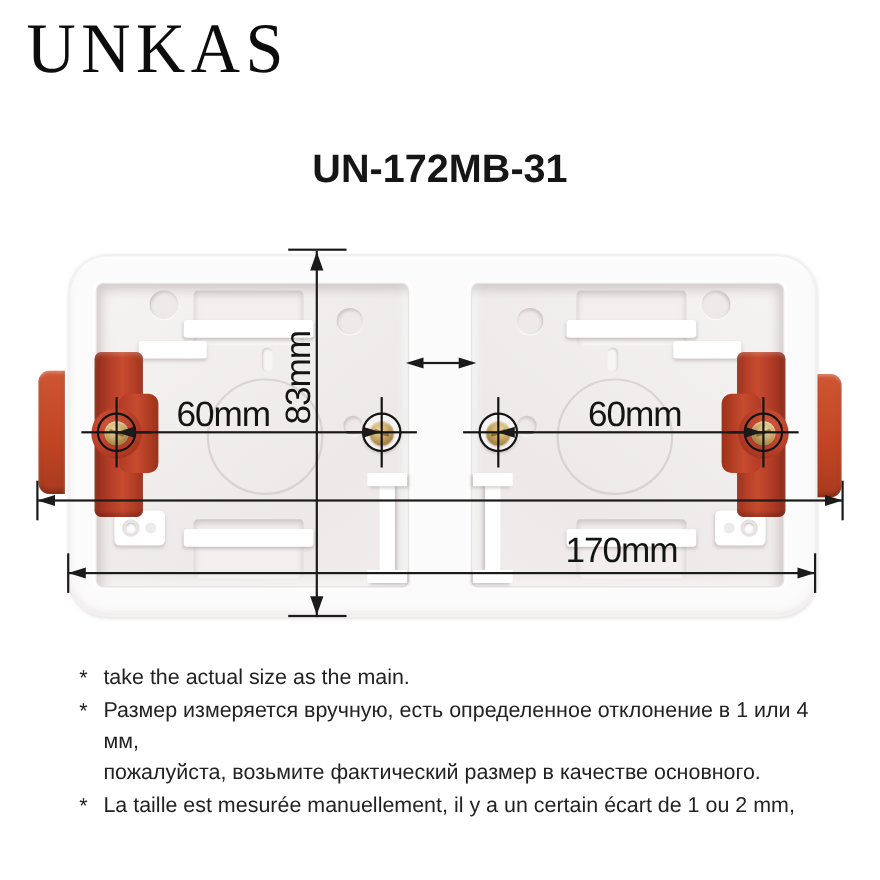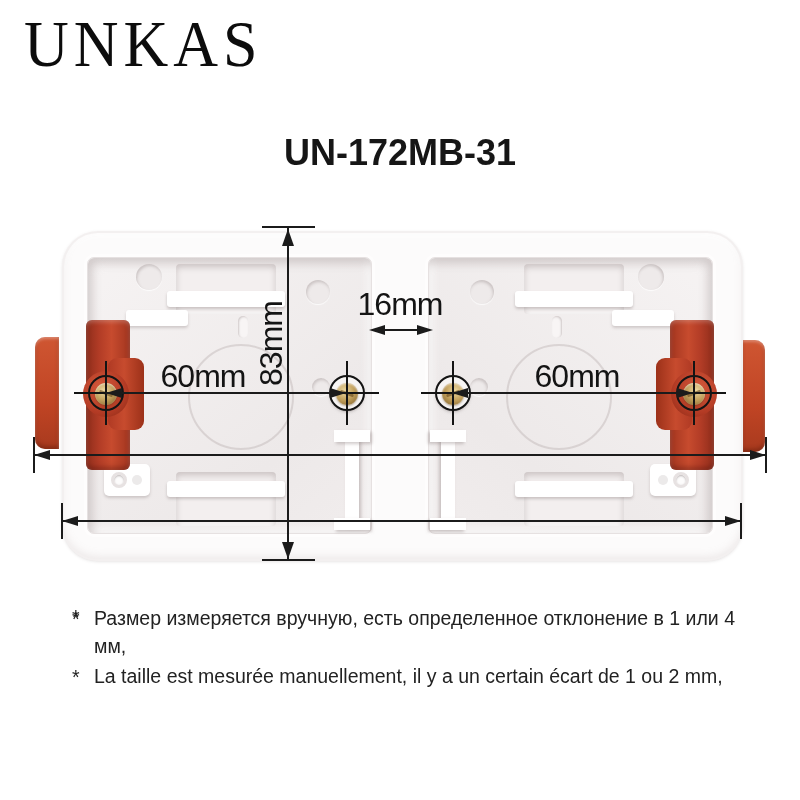--- a/index.html
+++ b/index.html
@@ -195,55 +195,57 @@
         <div class="vl"></div>
       </div>
 
     <div class="abs dl" style="left:287px;top:228px;width:2px;height:333px;"></div>
     <div class="abs dl" style="left:262px;top:226px;width:53px;height:2px;"></div>
     <div class="abs dl" style="left:262px;top:559px;width:53px;height:2px;"></div>
     <div class="abs arr u" style="left:282px;top:229px;"></div>
     <div class="abs arr d" style="left:282px;top:542px;"></div>
     <div class="abs dim-label rot" style="left:196px;top:325px;">83mm</div>
 
-    <div class="abs dim-label" style="left:325px;top:286px;">16mm</div>
     <div class="abs dl" style="left:372px;top:329px;width:58px;height:2px;"></div>
     <div class="abs arr l" style="left:369px;top:325px;"></div>
     <div class="abs arr r" style="left:417px;top:325px;"></div>
 
     <div class="abs dim-label" style="left:128px;top:358px;">60mm</div>
     <div class="abs dl" style="left:106px;top:392px;width:240px;height:2px;"></div>
     <div class="abs arr l" style="left:106px;top:388px;"></div>
     <div class="abs arr r" style="left:330px;top:388px;"></div>
 
     <div class="abs dim-label" style="left:502px;top:358px;">60mm</div>
     <div class="abs dl" style="left:452px;top:392px;width:241px;height:2px;"></div>
     <div class="abs arr l" style="left:452px;top:388px;"></div>
     <div class="abs arr r" style="left:677px;top:388px;"></div>
 
     <div class="abs dl" style="left:34px;top:454px;width:732px;height:2px;"></div>
     <div class="abs dl" style="left:33px;top:437px;width:2px;height:36px;"></div>
     <div class="abs dl" style="left:765px;top:437px;width:2px;height:36px;"></div>
     <div class="abs arr l" style="left:34px;top:450px;"></div>
     <div class="abs arr r" style="left:750px;top:450px;"></div>
 
+    <div class="abs dim-label" style="left:490px;top:482px;">170mm</div>
     <div class="abs dl" style="left:62px;top:520px;width:679px;height:2px;"></div>
     <div class="abs dl" style="left:61px;top:503px;width:2px;height:36px;"></div>
     <div class="abs dl" style="left:740px;top:503px;width:2px;height:36px;"></div>
     <div class="abs arr l" style="left:62px;top:516px;"></div>
     <div class="abs arr r" style="left:725px;top:516px;"></div>
   </div>
 
   <div class="abs notes">
     <div class="note">
       <span class="marker">*</span>
+      <div>take the actual size as the main.</div>
     </div>
     <div class="note">
       <span class="marker">*</span>
       <div>Размер измеряется вручную, есть определенное отклонение в 1 или 4 мм,</div>
+      <div>пожалуйста, возьмите фактический размер в качестве основного.</div>
     </div>
     <div class="note">
       <span class="marker">*</span>
       <div>La taille est mesurée manuellement, il y a un certain écart de 1 ou 2 mm,</div>
 
     </div>
   </div>
 
 </div>
 

